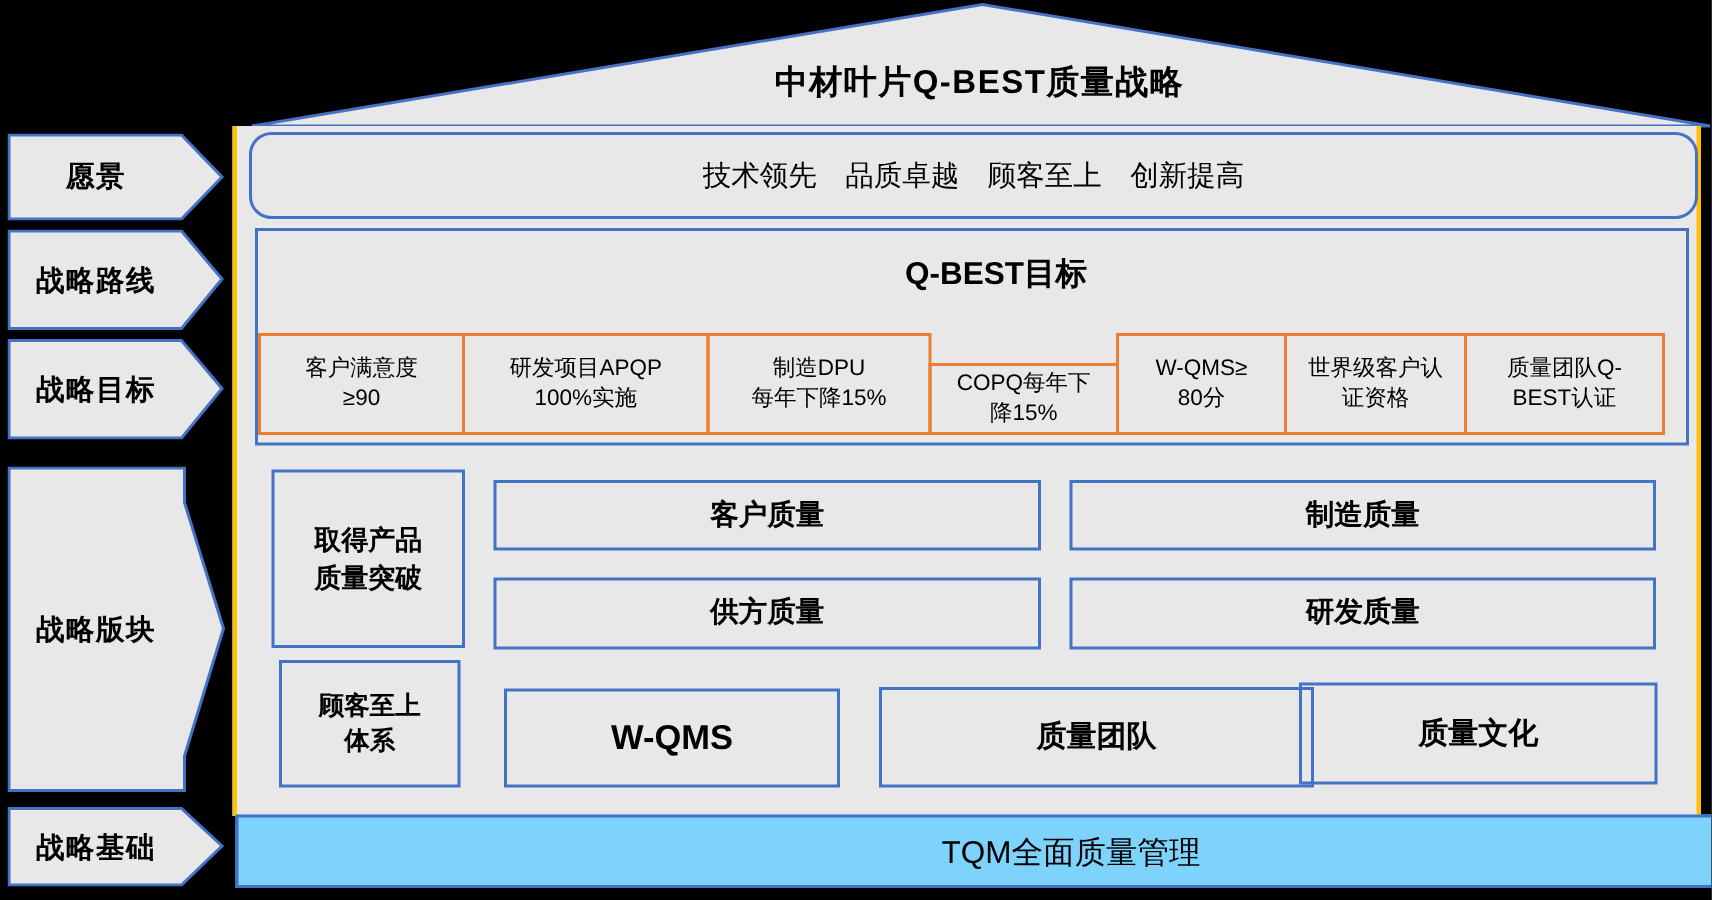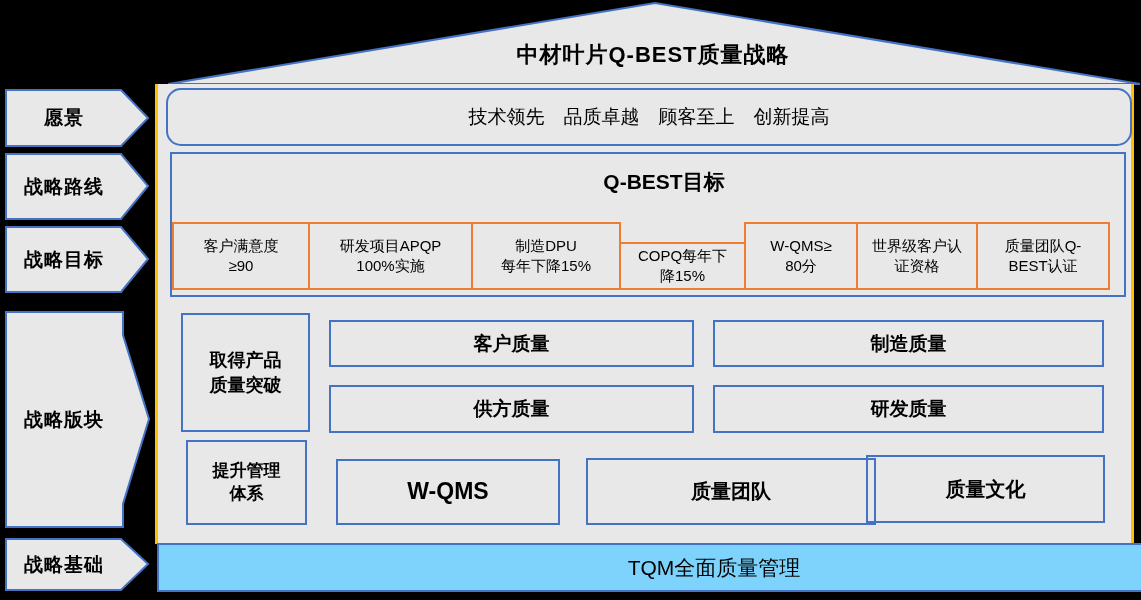--- a/index.html
+++ b/index.html
@@ -161,21 +161,21 @@
     <div class="goal-cell g7">质量团队Q-
 BEST认证</div>
   </div>
 
   <div class="blk blk-breakthrough">取得产品
 质量突破</div>
   <div class="blk blk-customer">客户质量</div>
   <div class="blk blk-manufacture">制造质量</div>
   <div class="blk blk-supplier">供方质量</div>
   <div class="blk blk-rnd">研发质量</div>
-  <div class="blk blk-mgmt">提升管理
+  <div class="blk blk-mgmt">顾客至上
 体系</div>
   <div class="blk blk-wqms">W-QMS</div>
   <div class="blk blk-team">质量团队</div>
   <div class="blk blk-culture">质量文化</div>
 
   <div class="tqm-bar">TQM全面质量管理</div>
 
 </div>
 
 </body></html>

